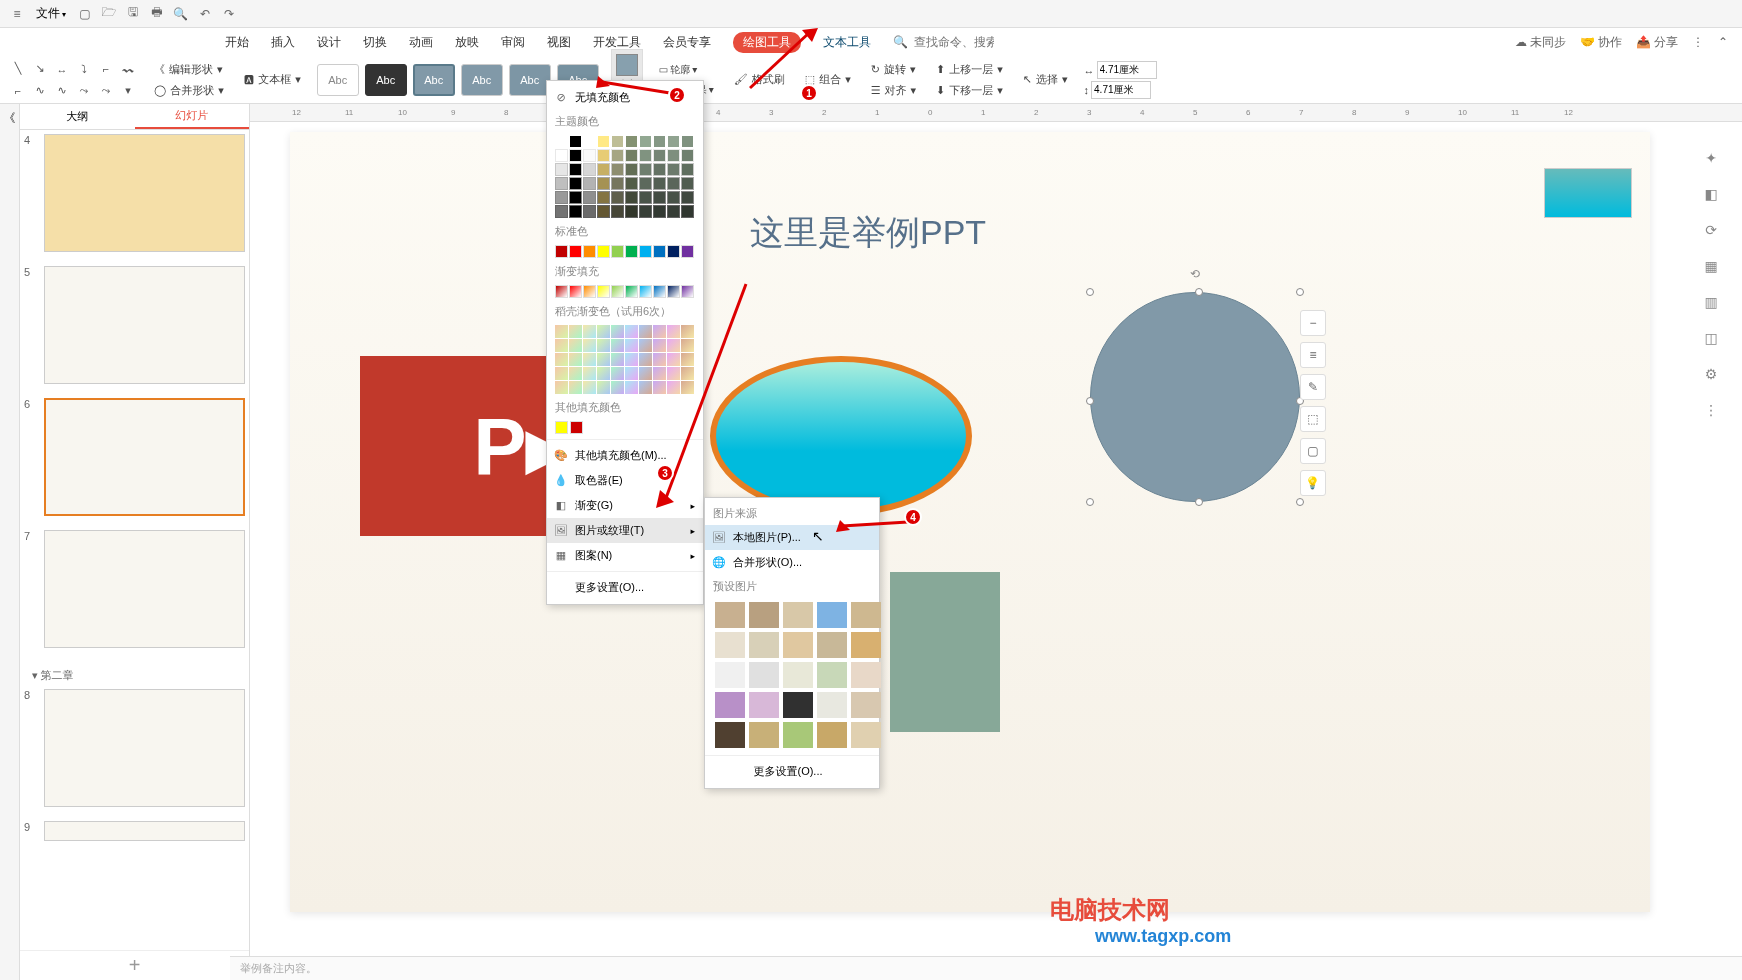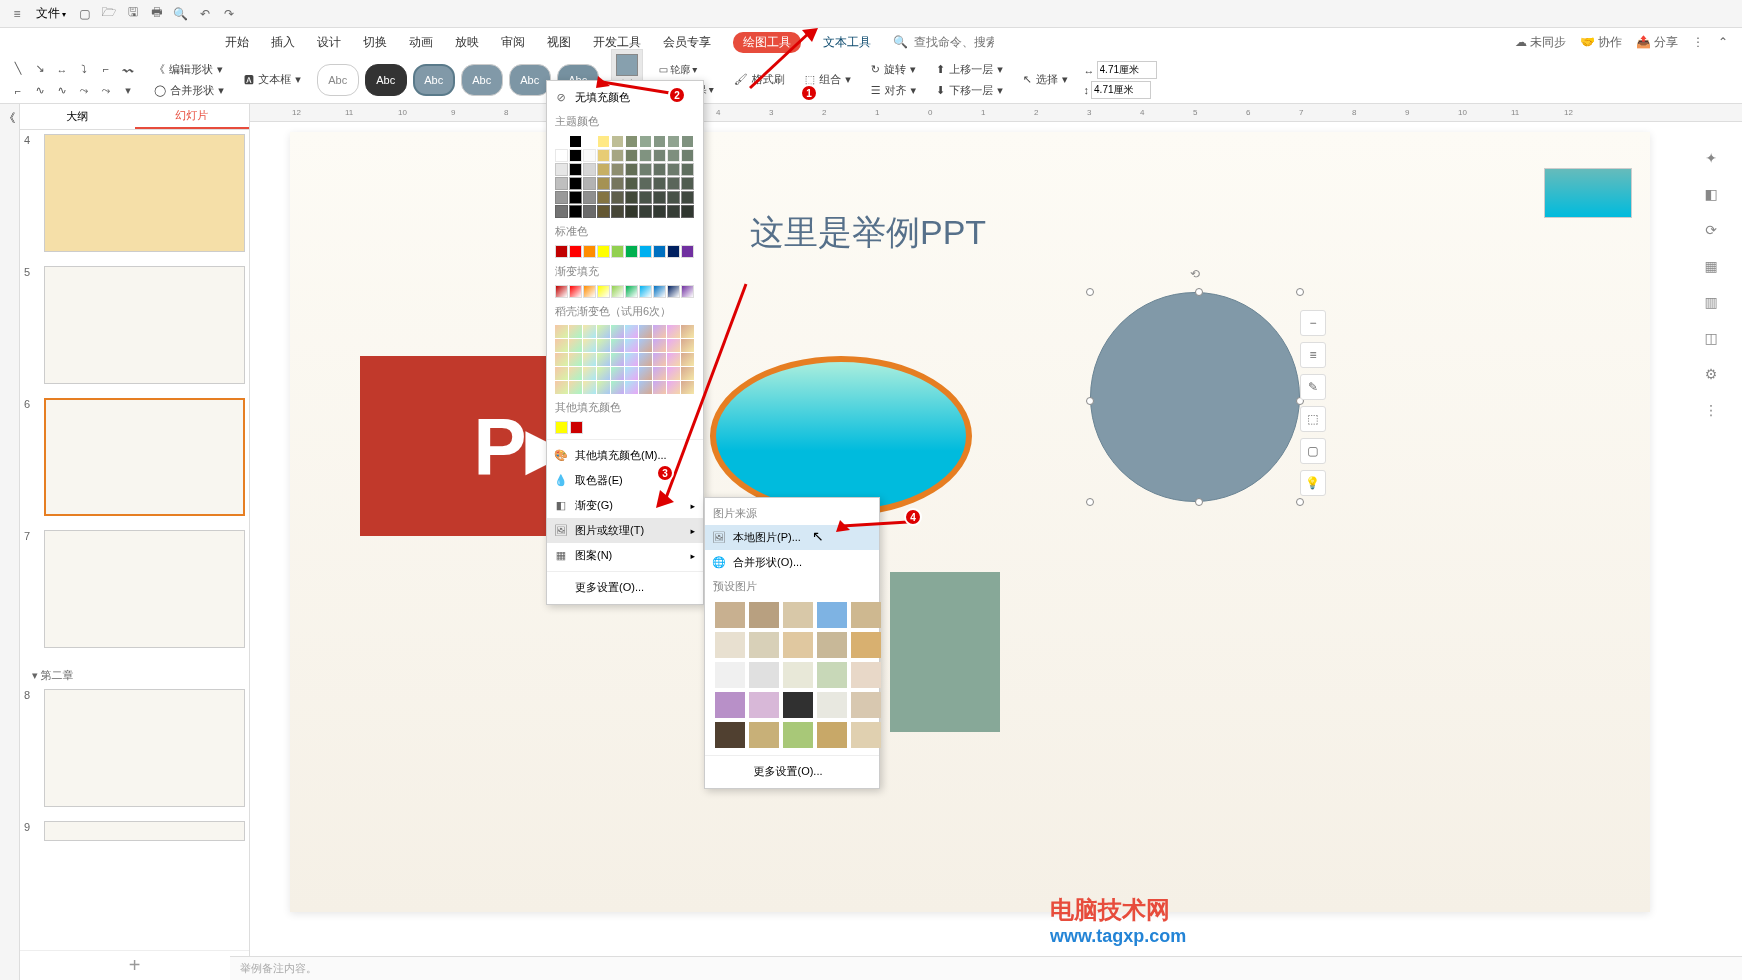--- a/index.html
+++ b/index.html
@@ -22,21 +22,21 @@
 .right-actions { display: flex; align-items: center; gap: 14px; margin-right: 14px; color: #666; }
 .right-actions span { cursor: pointer; display: inline-flex; align-items: center; gap: 3px; }
 
 
 .ribbon { height: 48px; border-bottom: 1px solid #ddd; display: flex; align-items: center; padding: 0 8px; gap: 12px; }
 .shape-tools { display: grid; grid-template-columns: repeat(6, 20px); grid-template-rows: repeat(2, 20px); gap: 2px; }
 .shape-tools .sh { width: 20px; height: 20px; display: flex; align-items: center; justify-content: center; border: 1px solid transparent; cursor: pointer; font-size: 11px; color: #555; }
 .ribbon-group { display: flex; flex-direction: column; gap: 2px; font-size: 11px; color: #444; }
 .ribbon-btn { display: flex; align-items: center; gap: 4px; padding: 2px 4px; cursor: pointer; }
 .preset-row { display: flex; gap: 6px; }
-.preset { width: 42px; height: 32px; border-radius: 13px; display: flex; align-items: center; justify-content: center; font-size: 11px; border: 1px solid #ccc; cursor: pointer; }
+.preset { width: 42px; height: 32px; border-radius: 3px; display: flex; align-items: center; justify-content: center; font-size: 11px; border: 1px solid #ccc; cursor: pointer; }
 .preset.white { background: #fff; color: #888; }
 .preset.black { background: #333; color: #fff; border-color: #333; }
 .preset.blue1 { background: #8199a8; color: #fff; border: 2px solid #5a7a8a; }
 .preset.blue2 { background: #8199a8; color: #fff; }
 .preset.blue3 { background: #7d96a5; color: #fff; }
 .preset.blue4 { background: #7691a0; color: #fff; }
 .fill-btn { display: flex; flex-direction: column; align-items: center; gap: 2px; cursor: pointer; font-size: 10px; padding: 4px; border: 1px solid #ddd; background: #e8e8e8; }
 .fill-btn .bucket { width: 22px; height: 22px; background: #87a0ae; border: 1px solid #888; }
 .outline-btn, .effect-btn { font-size: 10px; padding: 2px 4px; cursor: pointer; display: flex; align-items: center; gap: 2px; }
 .dim-input { width: 60px; height: 18px; font-size: 10px; border: 1px solid #ccc; padding: 0 2px; }
@@ -98,21 +98,21 @@
 
 .anno-arrow { position: absolute; z-index: 300; color: #d00; font-weight: bold; }
 .anno-badge { position: absolute; z-index: 301; width: 18px; height: 18px; background: #d00; border: 2px solid #fff; border-radius: 50%; color: #fff; font-size: 10px; display: flex; align-items: center; justify-content: center; font-weight: bold; }
 .cursor-img { position: absolute; z-index: 302; font-size: 14px; color: #000; }
 
 
 .watermark { position: absolute; left: 1050px; bottom: 0; width: 395px; height: 120px; z-index: 400; display: flex; align-items: center; gap: 10px; }
 .watermark .tag-box { background: #2384d6; color: #fff; font-size: 44px; font-weight: 900; padding: 6px 14px; font-style: italic; letter-spacing: 2px; }
 .watermark .txt { display: flex; flex-direction: column; }
 .watermark .txt .l1 { color: #e74c3c; font-size: 24px; font-weight: bold; }
-.watermark .txt .l2 { color: #2384d6; font-size: 18px; font-weight: bold; }
+.watermark .txt .l2 { color: #2384d6; font-size: 18px; font-weight: bold; margin-left: 45px; }
 </style>
 </head>
 <body>
 
 <div class="titlebar">
   <span class="tb-icon">≡</span>
   <span class="menu-label">文件</span>
   <span class="tb-icon">▢</span>
   <span class="tb-icon">🗁</span>
   <span class="tb-icon">🖫</span>

